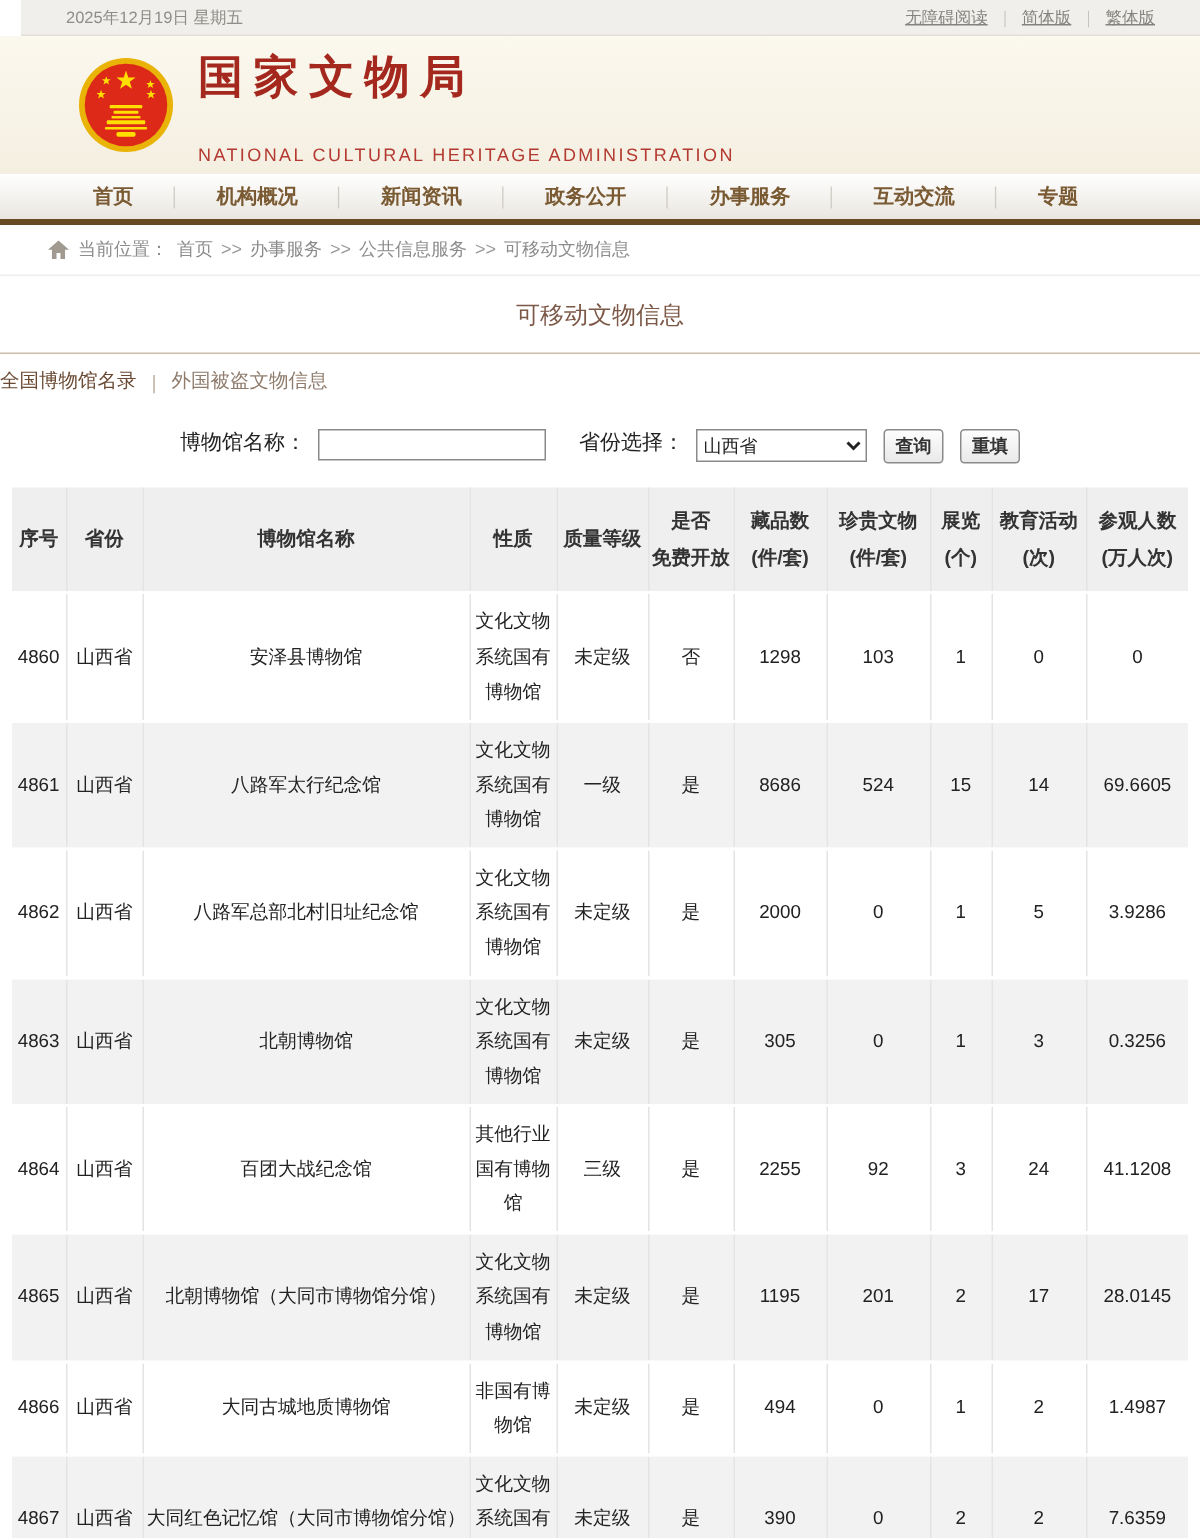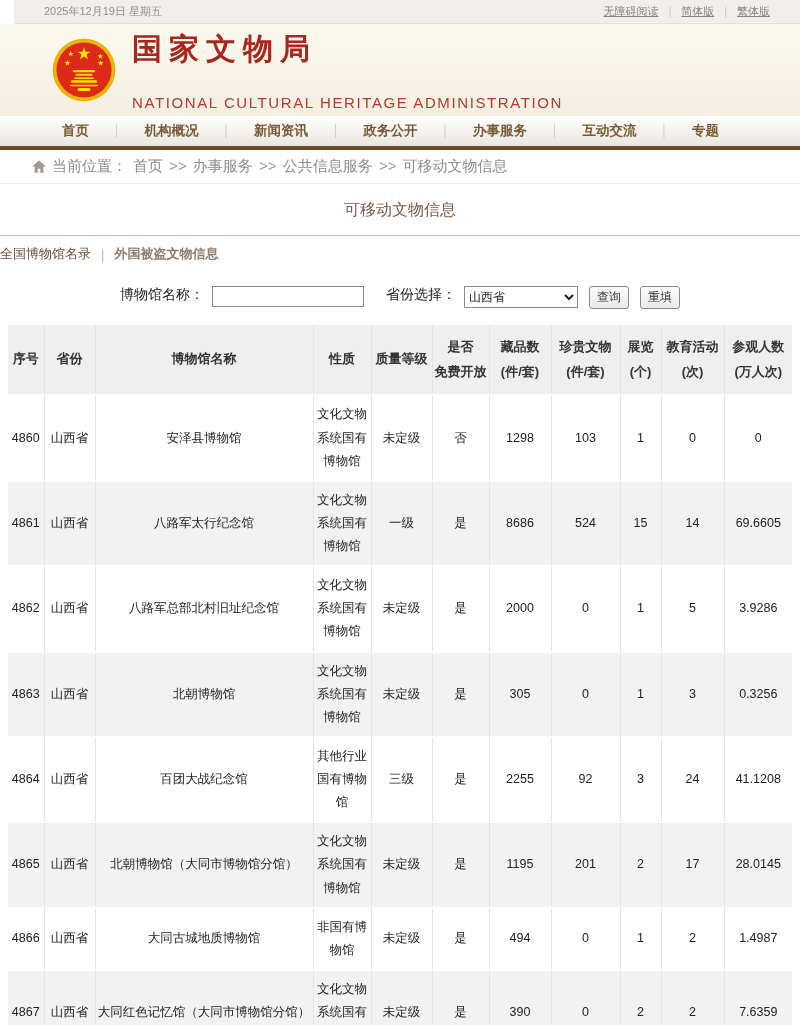--- a/index.html
+++ b/index.html
@@ -13,52 +13,52 @@
   .topbar-links { display:flex; align-items:center; gap:6px; }
   .topbar-links a { color:#85837f; text-decoration:underline; cursor:pointer; }
   .topbar-sep { color:#c5c3bf; }
 
   
   .site-header { height:92px; background:linear-gradient(#fbf8ee,#f4efe1);
     display:flex; align-items:center; padding-left:52px; }
   .emblem { width:64px; height:64px; flex:0 0 auto; }
   .brand { margin-left:16px; }
   .brand-title { font-size:30px; font-weight:bold; color:#a5281e; letter-spacing:7px; }
-  .brand-sub { margin-top:24px; font-size:15px; color:#b43a31; letter-spacing:1.6px; }
+  .brand-sub { margin-top:24px; font-size:12px; color:#b43a31; letter-spacing:1.6px; }
 
   
   .mainnav { height:30px; background:linear-gradient(#ffffff,#e9e6df);
     display:flex; align-items:center; padding-left:38px; font-size:13.5px; }
   .mainnav .nav-item { color:#7a5a33; font-weight:bold; padding:0 24px; cursor:pointer; white-space:nowrap; }
   .mainnav .nav-sep { color:#cfccc5; font-size:12px; }
   .nav-bar { height:4px; background:#6a4a22; }
 
   
   .breadcrumb { height:34px; display:flex; align-items:center; gap:6px;
-    padding-left:32px; font-size:15px; color:#8c8c8c; border-bottom:1px solid #f0eeea; background:#fff; }
+    padding-left:32px; font-size:12px; color:#8c8c8c; border-bottom:1px solid #f0eeea; background:#fff; }
   .breadcrumb .home-icon { width:14px; height:13px; display:inline-block; }
   .breadcrumb a { color:#8c8c8c; text-decoration:none; cursor:pointer; }
   .crumb-sep { color:#9a9a9a; margin:0 2px; }
 
   
   .page-title { text-align:center; font-size:16px; color:#7c5847; padding:16px 0 14px; }
   .tab-rule { border-top:1px solid #cbbba9; }
   .tabs { display:flex; align-items:center; padding:9px 0 9px 0; font-size:13px; }
-  .tab { cursor:pointer; padding:0 10px;font-weight:bold; }
+  .tab { cursor:pointer; padding:0 10px; }
   .tab.active { font-weight:normal; color:#6b4a33; padding-left:0;text-align:right; }
   .tab.inactive { color:#8f7c6d; }
   .tab-sep { color:#c0b3a5; }
 
   
   .searchbar { display:flex; justify-content:center; align-items:flex-start; gap:8px;
     padding:14px 0 16px; font-size:14px; color:#222; }
   .searchbar input[type=text] { width:152px; height:21px; border:1px solid #8a8a8a; padding:0 4px; font-size:12px; }
   .searchbar select { width:114px; height:22px; font-size:12px; border:1px solid #8a8a8a; background:#fff; color:#222; }
   .btn-small { font-size:12px; color:#333; padding:2px 7px; border:1px solid #8a8a8a; border-radius:3px;
-    background:linear-gradient(#fdfdfd,#e9e9e9); cursor:pointer; margin-left:3px; }
+    background:linear-gradient(#fdfdfd,#e9e9e9); cursor:pointer; margin-left:3px;font-weight:bold; }
   .lbl-province { margin-left:14px; }
 
   
   .table-wrap { padding:0 8px; }
   table { width:100%; border-collapse:collapse; table-layout:fixed; }
   th { background:#efefef; font-size:13px; color:#333; font-weight:bold; padding:10px 2px; line-height:1.9; }
   td { font-size:12.5px; color:#222; text-align:center; padding:7px 2px; line-height:1.85; word-break:break-all; }
   th, td { border-right:1px solid #e4e4e4; border-left:1px solid #e4e4e4; }
   th:first-child, td:first-child { border-left:none; }
   th:last-child, td:last-child { border-right:none;margin-top:35px; }

